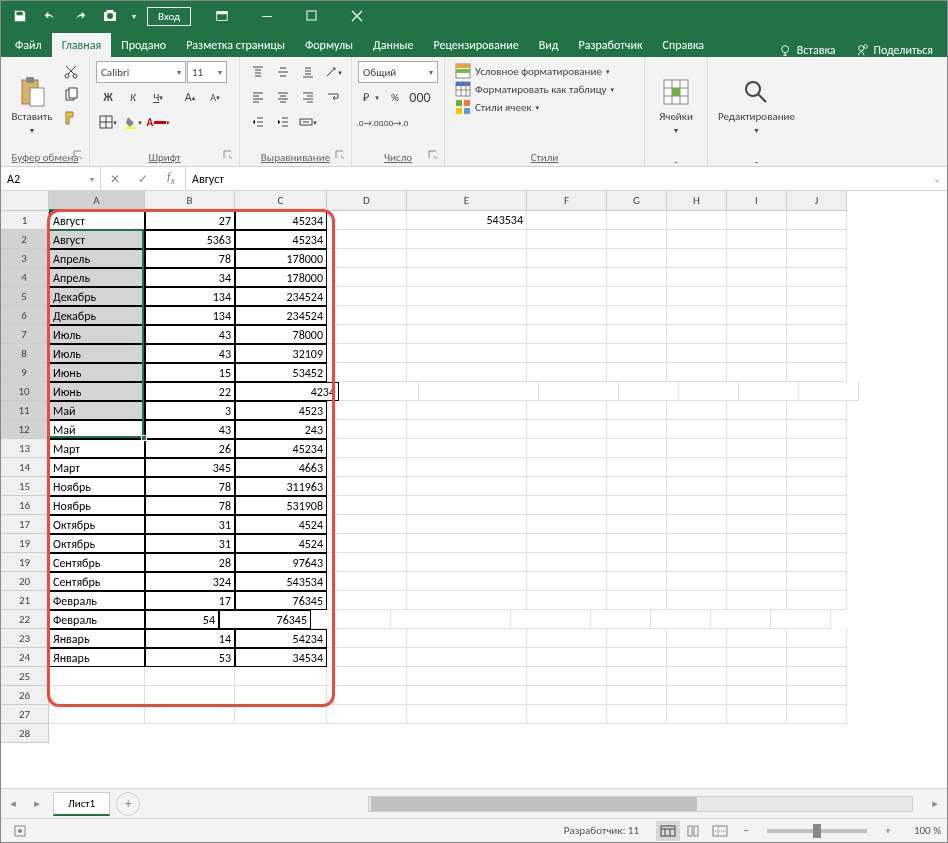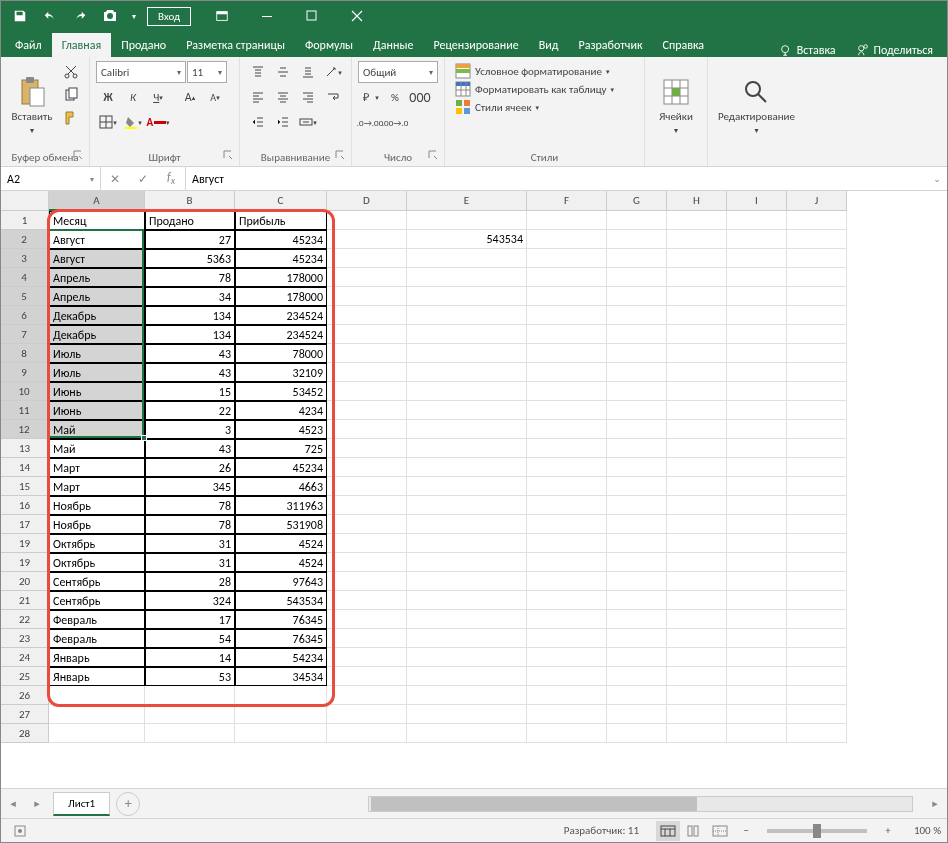--- a/index.html
+++ b/index.html
@@ -20,21 +20,21 @@
 .ribbon-tabs { height: 26px; background: #217346; display: flex; align-items: flex-end; padding: 0 4px; color: #fff; font-size: 12px; }
 .ribbon-tabs .tab { padding: 5px 10px; cursor: pointer; }
 .ribbon-tabs .tab.active { background: #f3f3f3; color: #217346; }
 .ribbon-tabs .spacer { flex: 1; }
 .ribbon-tabs .help-item { display: flex; align-items: center; gap: 4px; padding: 0 10px; cursor: pointer; }
 
 
 .ribbon { height: 110px; background: #f3f3f3; border-bottom: 1px solid #d4d4d4; display: flex; font-size: 11px; color: #444; }
 .ribbon-group { border-right: 1px solid #e0e0e0; padding: 4px 6px 2px 6px; display: flex; flex-direction: column; position: relative; }
 .ribbon-group .group-body { flex: 1; display: flex; gap: 2px; }
-.ribbon-group .group-label { text-align: center; font-size: 11px; color: #666; padding-top: 2px; display: flex; justify-content: center; align-items: center; gap: 4px; }
+.ribbon-group .group-label { text-align: center; font-size: 11px; color: #666; padding-top: 2px; display: flex; justify-content: center; align-items: center; gap: 4px; text-decoration: underline; }
 .ribbon-group .dlg { position: absolute; right: 4px; bottom: 4px; width: 12px; height: 12px; cursor: pointer; }
 
 .big-btn { display: flex; flex-direction: column; align-items: center; justify-content: center; padding: 2px 4px; cursor: pointer; gap: 2px; min-width: 50px; }
 .big-btn .icon { width: 32px; height: 32px; display: flex; align-items: center; justify-content: center; }
 .small-btn { width: 24px; height: 22px; display: flex; align-items: center; justify-content: center; cursor: pointer; }
 .col-stack { display: flex; flex-direction: column; gap: 1px; }
 .row-stack { display: flex; gap: 1px; align-items: center; }
 
 .font-combo { height: 22px; border: 1px solid #ababab; background: #fff; font-size: 11px; padding: 0 4px; display: flex; align-items: center; justify-content: space-between; cursor: pointer; }
 .font-combo .arrow { font-size: 8px; color: #666; }
@@ -519,32 +519,20 @@
           <div class="row-h">22</div>
           <div class="row-h">23</div>
           <div class="row-h">24</div>
           <div class="row-h">25</div>
           <div class="row-h">26</div>
           <div class="row-h">27</div>
           <div class="row-h">28</div>
         </div>
         <div class="cells" id="cells-layer">
           <div class="cell-row">
-            <div class="cell bordered" style="width:96px">Месяц</div>
-            <div class="cell bordered" style="width:90px">Продано</div>
-            <div class="cell bordered" style="width:92px">Прибыль</div>
-            <div class="cell" style="width:80px"></div>
-            <div class="cell" style="width:120px"></div>
-            <div class="cell" style="width:80px"></div>
-            <div class="cell" style="width:60px"></div>
-            <div class="cell" style="width:60px"></div>
-            <div class="cell" style="width:60px"></div>
-            <div class="cell" style="width:60px"></div>
-          </div>
-          <div class="cell-row">
             <div class="cell bordered" style="width:96px">Август</div>
             <div class="cell bordered r" style="width:90px">27</div>
             <div class="cell bordered r" style="width:92px">45234</div>
             <div class="cell" style="width:80px"></div>
             <div class="cell r" style="width:120px">543534</div>
             <div class="cell" style="width:80px"></div>
             <div class="cell" style="width:60px"></div>
             <div class="cell" style="width:60px"></div>
             <div class="cell" style="width:60px"></div>
             <div class="cell" style="width:60px"></div>
@@ -641,21 +629,21 @@
             <div class="cell" style="width:120px"></div>
             <div class="cell" style="width:80px"></div>
             <div class="cell" style="width:60px"></div>
             <div class="cell" style="width:60px"></div>
             <div class="cell" style="width:60px"></div>
             <div class="cell" style="width:60px"></div>
           </div>
           <div class="cell-row">
             <div class="cell bordered selband" style="width:96px">Июнь</div>
             <div class="cell bordered r" style="width:90px">22</div>
-            <div class="cell bordered r" style="width:92px">4234</div>
+            <div class="cell bordered r" style="width:104px">4234</div>
             <div class="cell" style="width:80px"></div>
             <div class="cell" style="width:120px"></div>
             <div class="cell" style="width:80px"></div>
             <div class="cell" style="width:60px"></div>
             <div class="cell" style="width:60px"></div>
             <div class="cell" style="width:60px"></div>
             <div class="cell" style="width:60px"></div>
           </div>
           <div class="cell-row">
             <div class="cell bordered selband" style="width:96px">Май</div>
@@ -665,21 +653,21 @@
             <div class="cell" style="width:120px"></div>
             <div class="cell" style="width:80px"></div>
             <div class="cell" style="width:60px"></div>
             <div class="cell" style="width:60px"></div>
             <div class="cell" style="width:60px"></div>
             <div class="cell" style="width:60px"></div>
           </div>
           <div class="cell-row">
             <div class="cell bordered" style="width:96px">Май</div>
             <div class="cell bordered r" style="width:90px">43</div>
-            <div class="cell bordered r" style="width:92px">725</div>
+            <div class="cell bordered r" style="width:92px">243</div>
             <div class="cell" style="width:80px"></div>
             <div class="cell" style="width:120px"></div>
             <div class="cell" style="width:80px"></div>
             <div class="cell" style="width:60px"></div>
             <div class="cell" style="width:60px"></div>
             <div class="cell" style="width:60px"></div>
             <div class="cell" style="width:60px"></div>
           </div>
           <div class="cell-row">
             <div class="cell bordered" style="width:96px">Март</div>
@@ -784,21 +772,21 @@
             <div class="cell" style="width:80px"></div>
             <div class="cell" style="width:120px"></div>
             <div class="cell" style="width:80px"></div>
             <div class="cell" style="width:60px"></div>
             <div class="cell" style="width:60px"></div>
             <div class="cell" style="width:60px"></div>
             <div class="cell" style="width:60px"></div>
           </div>
           <div class="cell-row">
             <div class="cell bordered" style="width:96px">Февраль</div>
-            <div class="cell bordered r" style="width:90px">54</div>
+            <div class="cell bordered r" style="width:74px">54</div>
             <div class="cell bordered r" style="width:92px">76345</div>
             <div class="cell" style="width:80px"></div>
             <div class="cell" style="width:120px"></div>
             <div class="cell" style="width:80px"></div>
             <div class="cell" style="width:60px"></div>
             <div class="cell" style="width:60px"></div>
             <div class="cell" style="width:60px"></div>
             <div class="cell" style="width:60px"></div>
           </div>
           <div class="cell-row">

